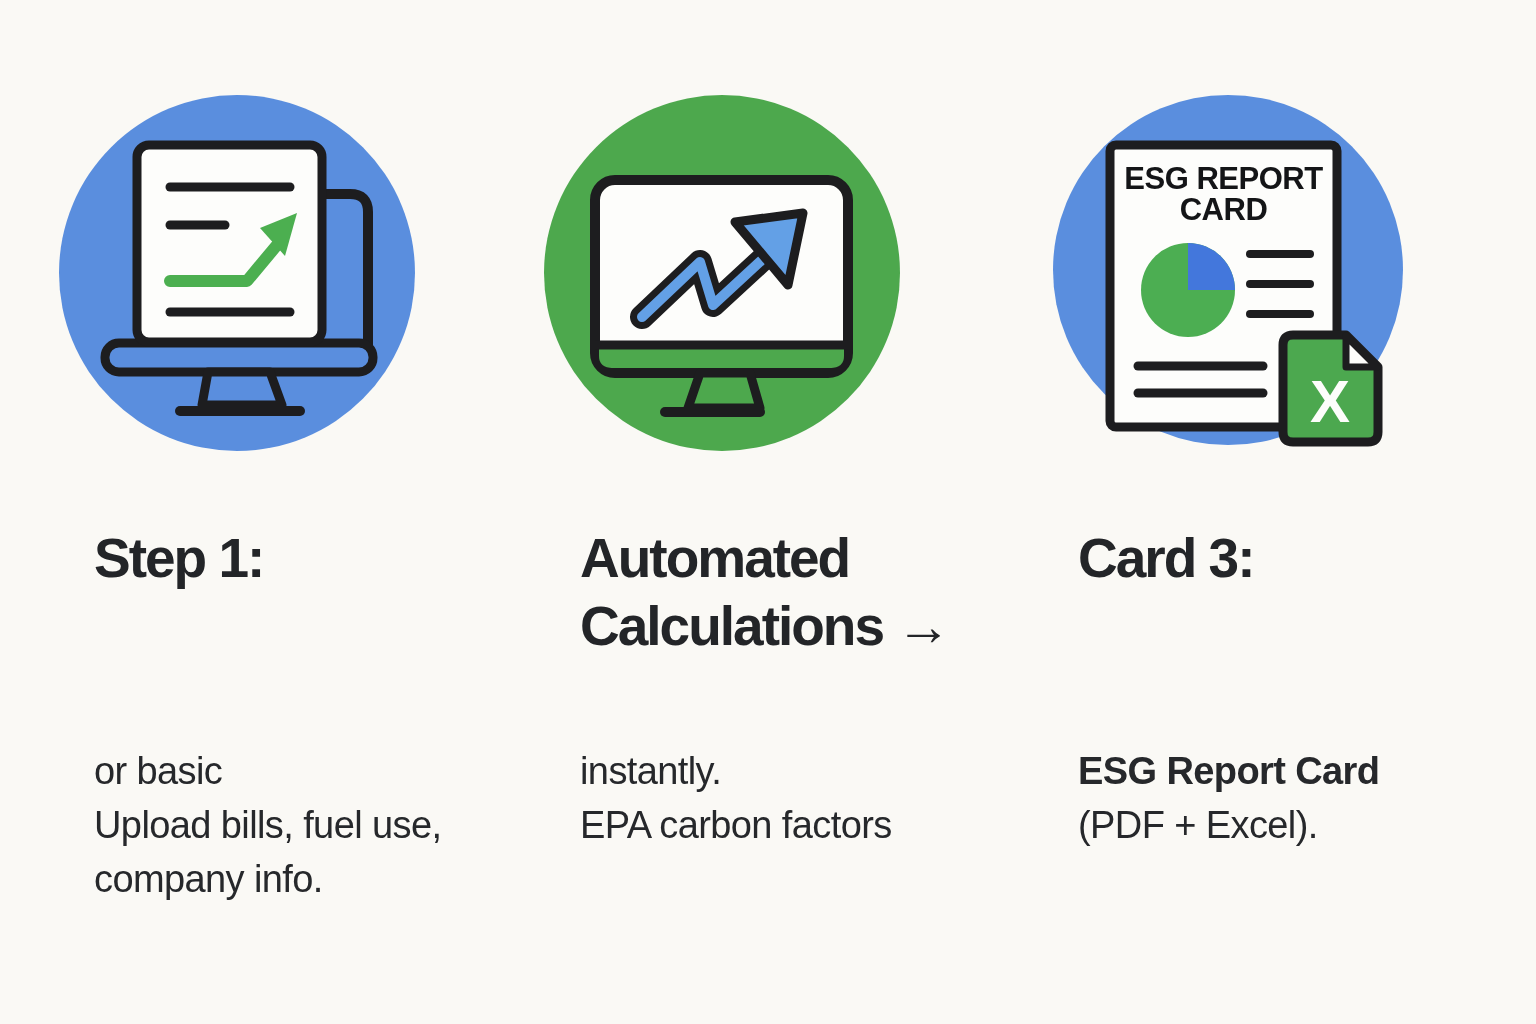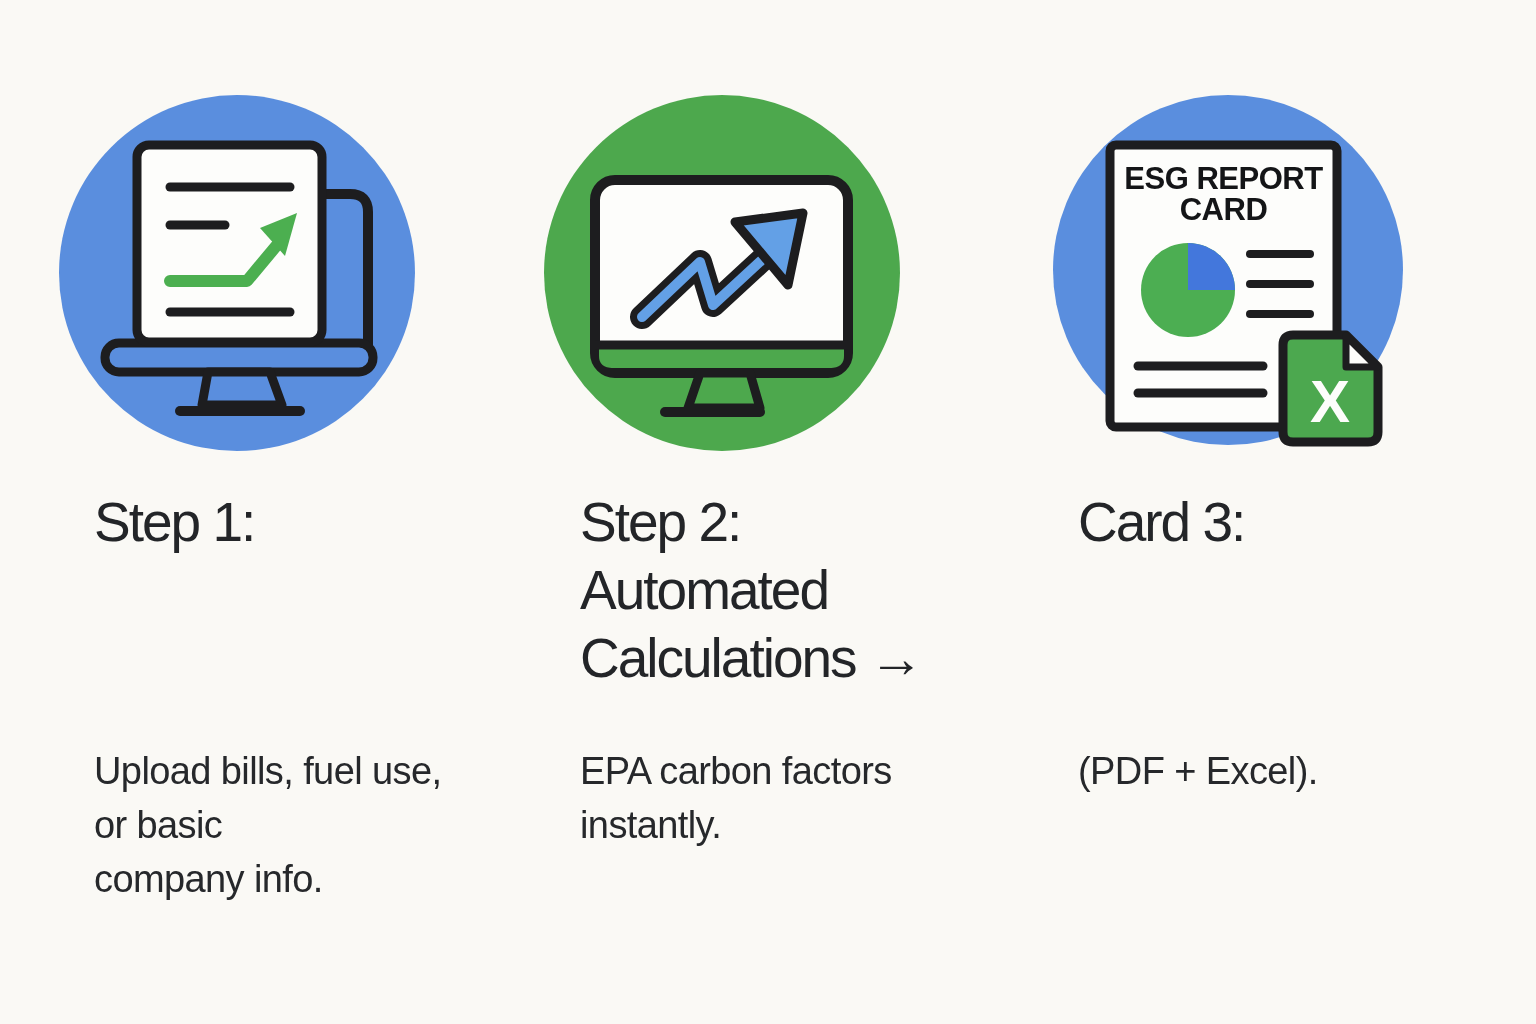--- a/index.html
+++ b/index.html
@@ -10,22 +10,22 @@
     overflow:hidden;
     position:relative;
   }
   .canvas{position:absolute;inset:0;padding-left:32px;}
   svg.step-icon{position:absolute;}
   #icon1{left:57px;top:92px;}
   #icon2{left:542px;top:92px;}
   #icon3{left:1048px;top:90px;}
 
   .heading{
-    position:absolute;top:488px;
-    font-weight:400;font-size:55px;line-height:68px;
+    position:absolute;top:524px;
+    font-weight:700;font-size:55px;line-height:68px;
     letter-spacing:-2px;color:#232528;white-space:nowrap;
   }
   .desc{
     position:absolute;top:744px;
     font-size:38px;line-height:54px;
     letter-spacing:-0.6px;color:#26282B;white-space:nowrap;
   }
   .desc .bold{font-weight:700;}
   #col1 .heading,#col1 .desc{left:94px;}
   #col2 .heading,#col2 .desc{left:580px;}
@@ -106,40 +106,40 @@
     <div>ESG REPORT</div>
     <div>CARD</div>
   </div>
   <div class="excel-x">X</div>
 
   <div id="col1">
     <div class="heading">
       <div>Step 1:</div>
     </div>
     <div class="desc">
+      <div>or basic</div>
       <div>Upload bills, fuel use,</div>
-      <div>or basic</div>
       <div>company info.</div>
     </div>
   </div>
 
   <div id="col2">
     <div class="heading">
-      <div>Step 2:</div>
       <div>Automated</div>
       <div>Calculations →</div>
     </div>
     <div class="desc">
+      <div>instantly.</div>
       <div>EPA carbon factors</div>
-      <div>instantly.</div>
     </div>
   </div>
 
   <div id="col3">
     <div class="heading">
       <div>Card 3:</div>
     </div>
     <div class="desc">
+      <div class="bold">ESG Report Card</div>
       <div>(PDF + Excel).</div>
     </div>
   </div>
 
 </div>
 
 </body></html>

